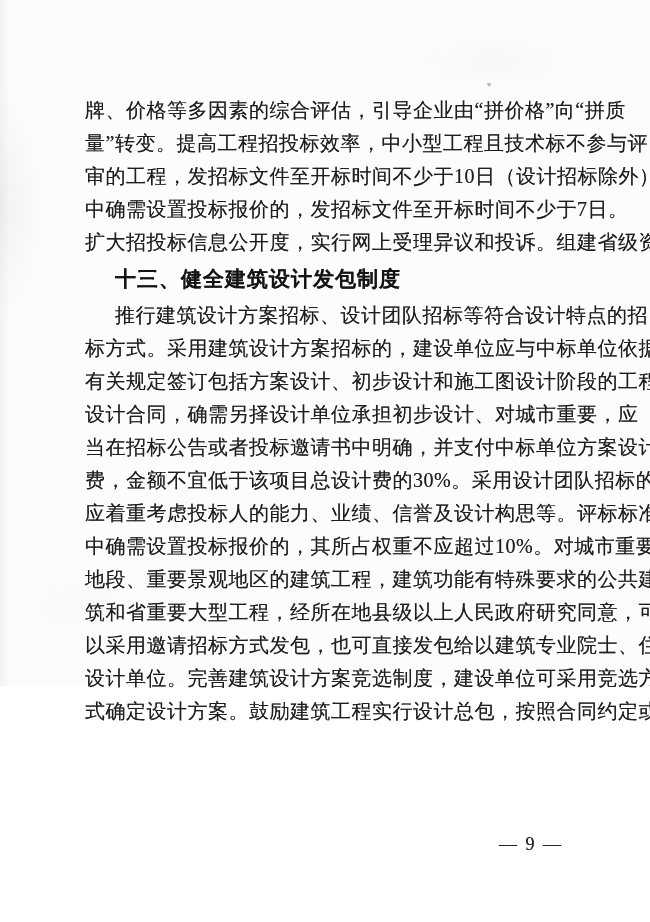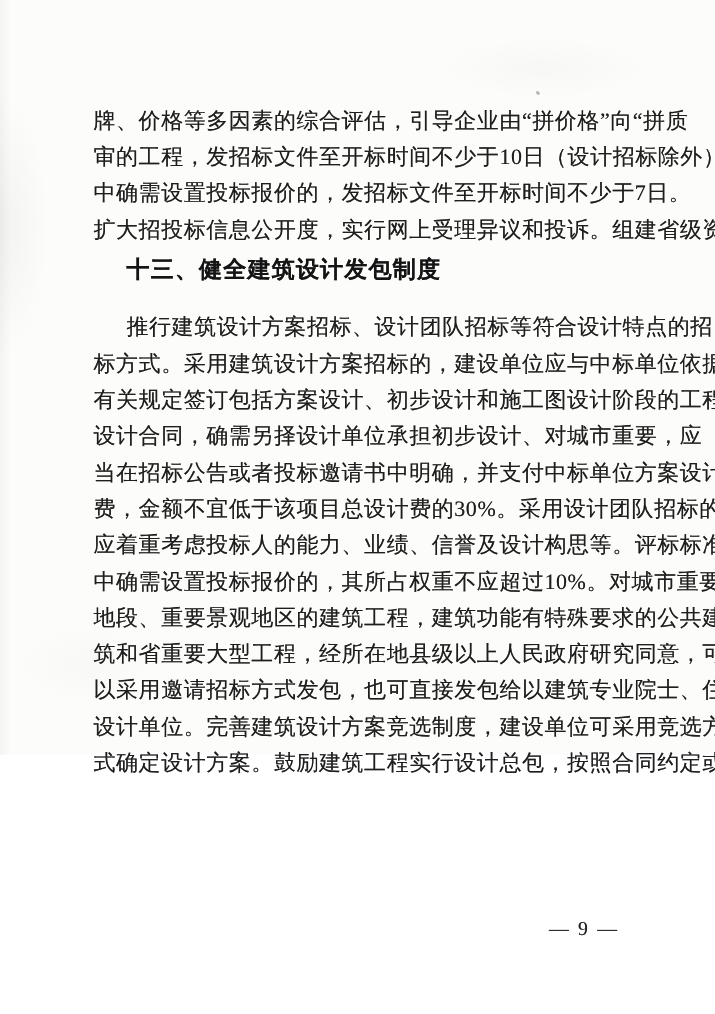--- a/index.html
+++ b/index.html
@@ -38,21 +38,21 @@
   }
   .para-indent .line:first-child {
     text-indent: 30px;
   }
   .heading {
     font-family: "Liberation Sans", "DejaVu Sans", sans-serif;
     font-weight: 700;
     font-size: 21px;
     line-height: 33px;
     height: 33px;
-    margin: 3px 0 20px 0;
+    margin: 3px 0 4px 0;
     text-indent: 30px;
     color: #141414;
     letter-spacing: 1px;
     text-shadow: 0 0 0.5px rgba(10,10,10,0.7);
   }
   .footer {
     position: absolute;
     top: 832px; right: 87px;
   }
   .page-number {
@@ -75,20 +75,21 @@
 <body>
 
 <div class="page">
 
   <div class="scan-speck"></div>
 
   <div class="text-block">
 
     <div class="para para-continuation">
         <div class="line">牌、价格等多因素的综合评估，引导企业由“拼价格”向“拼质</div>
+        <div class="line">量”转变。提高工程招投标效率，中小型工程且技术标不参与评</div>
         <div class="line">审的工程，发招标文件至开标时间不少于10日（设计招标除外）；</div>
         <div class="line">中确需设置投标报价的，发招标文件至开标时间不少于7日。</div>
         <div class="line">扩大招投标信息公开度，实行网上受理异议和投诉。组建省级资</div>
       </div>
 
     <h2 class="heading">十三、健全建筑设计发包制度</h2>
 
     <div class="para para-indent">
         <div class="line">推行建筑设计方案招标、设计团队招标等符合设计特点的招</div>
         <div class="line">标方式。采用建筑设计方案招标的，建设单位应与中标单位依据</div>

